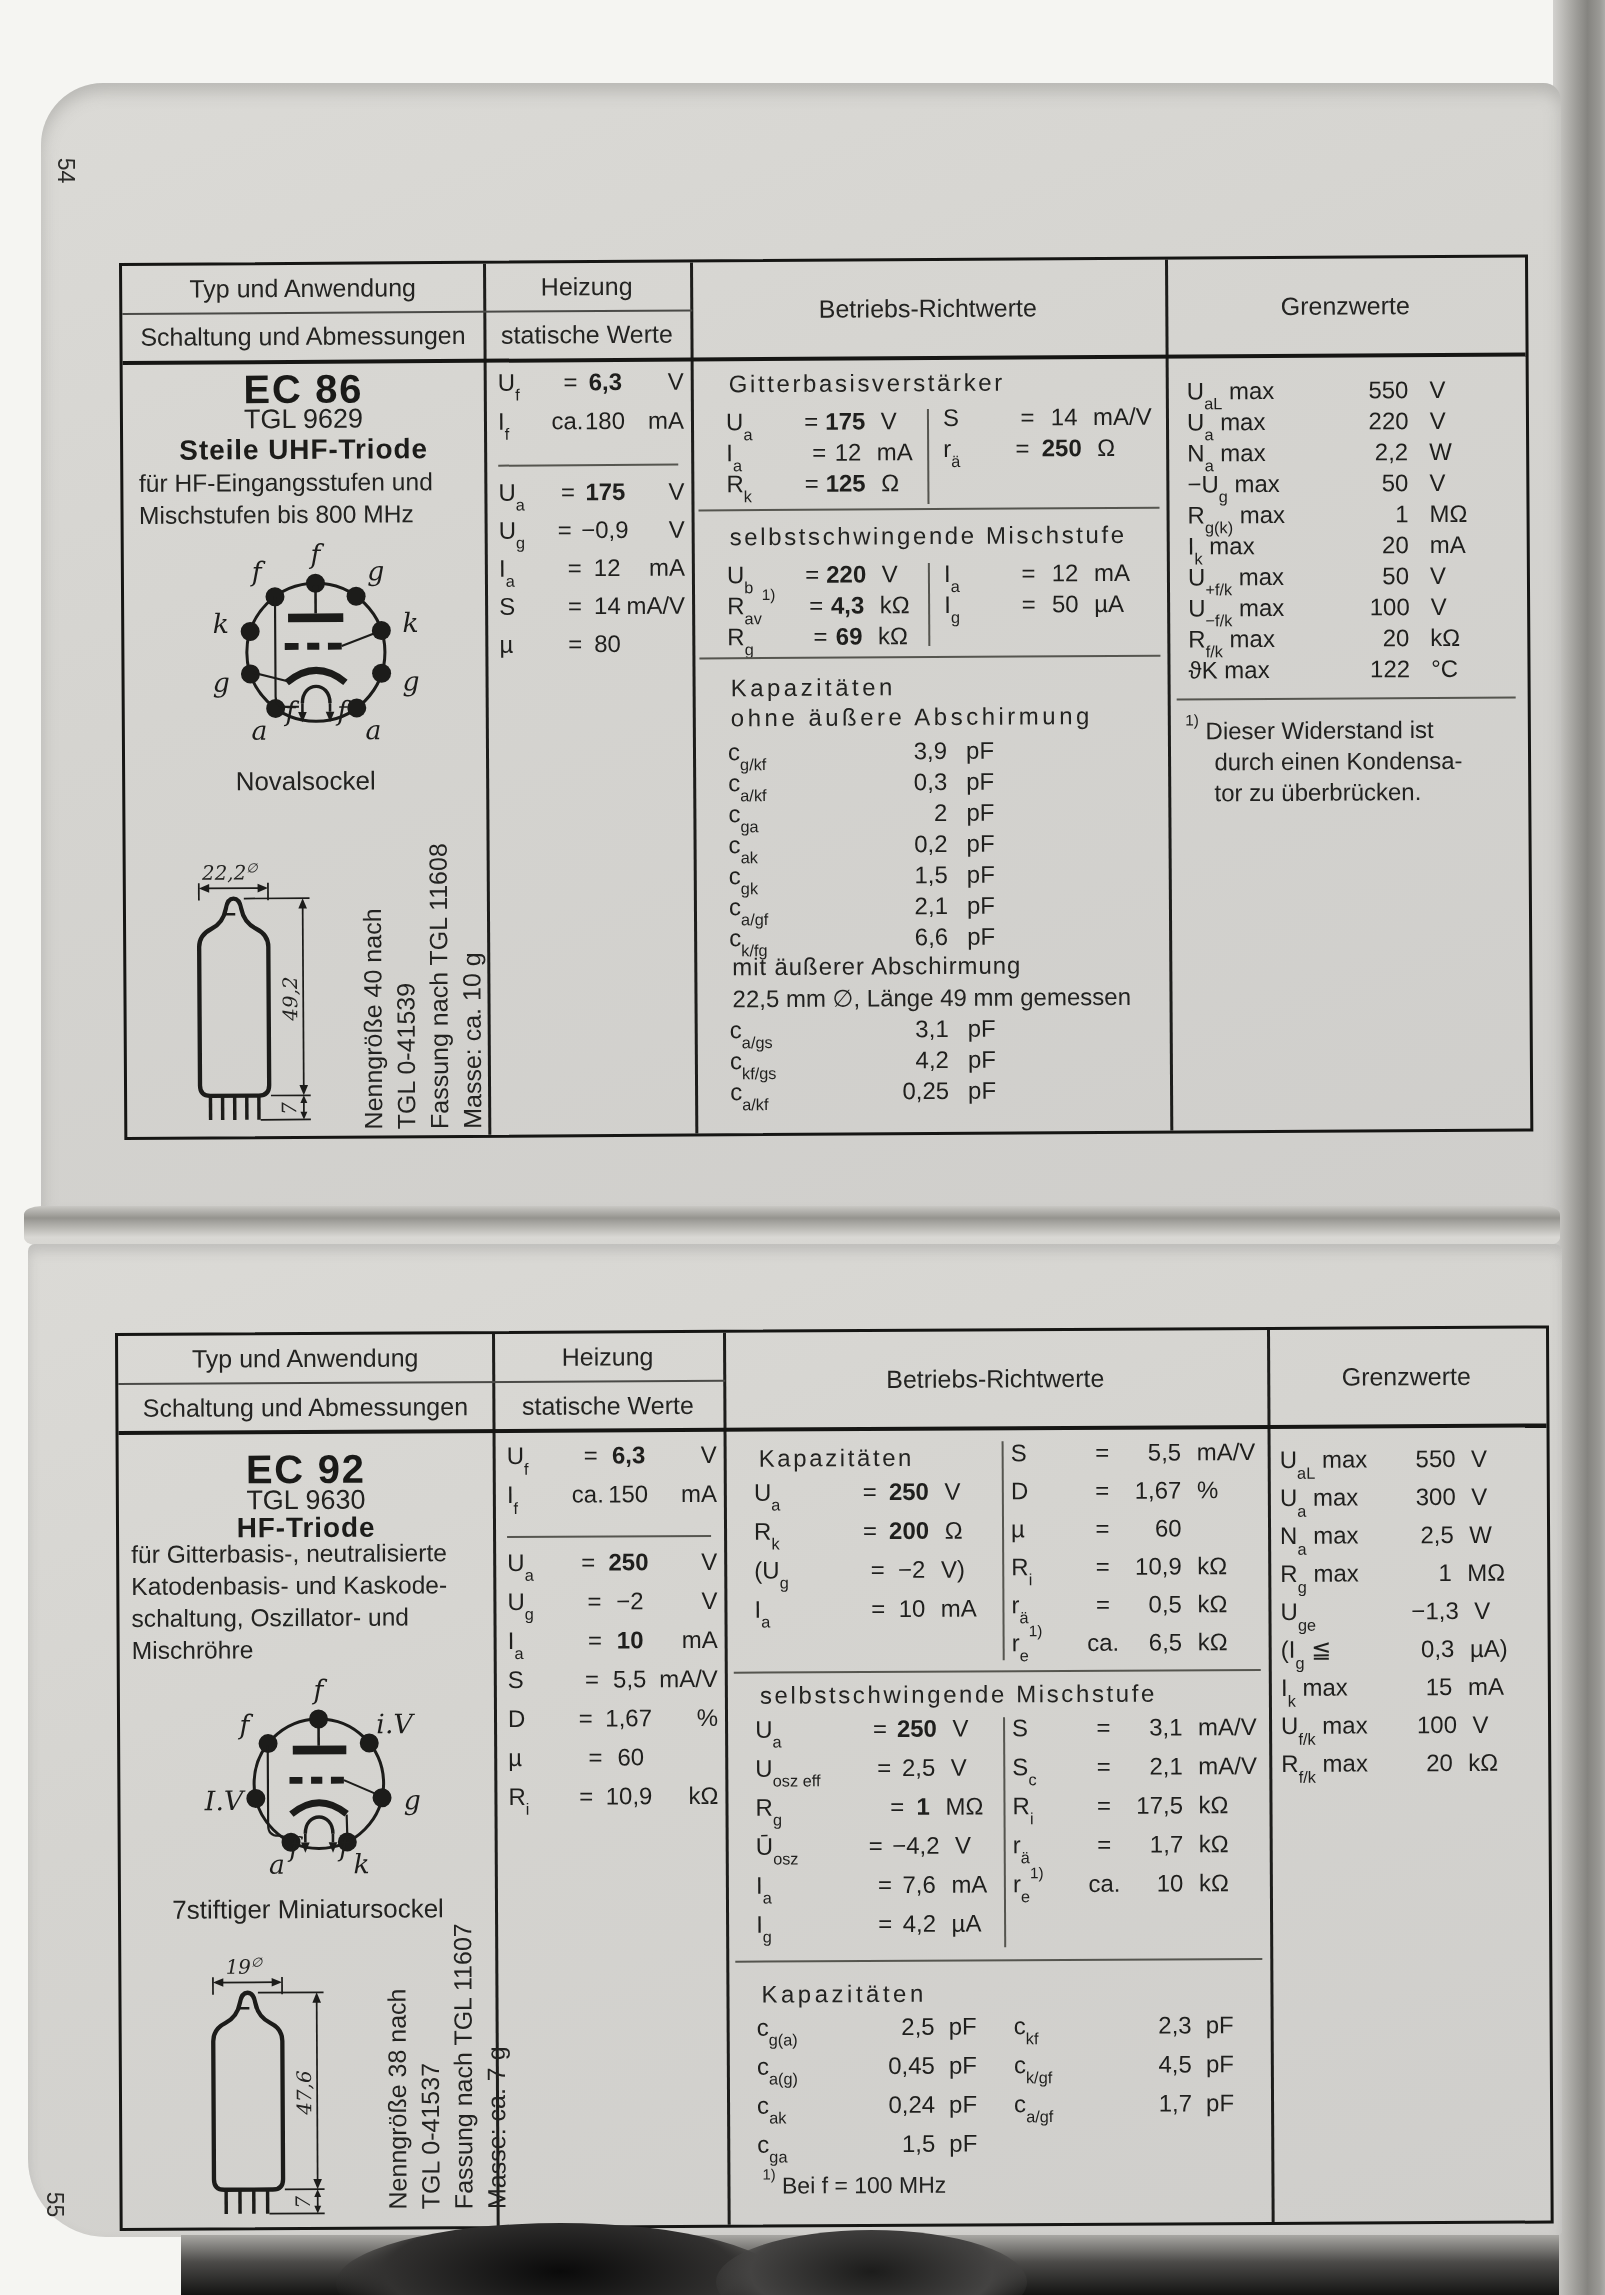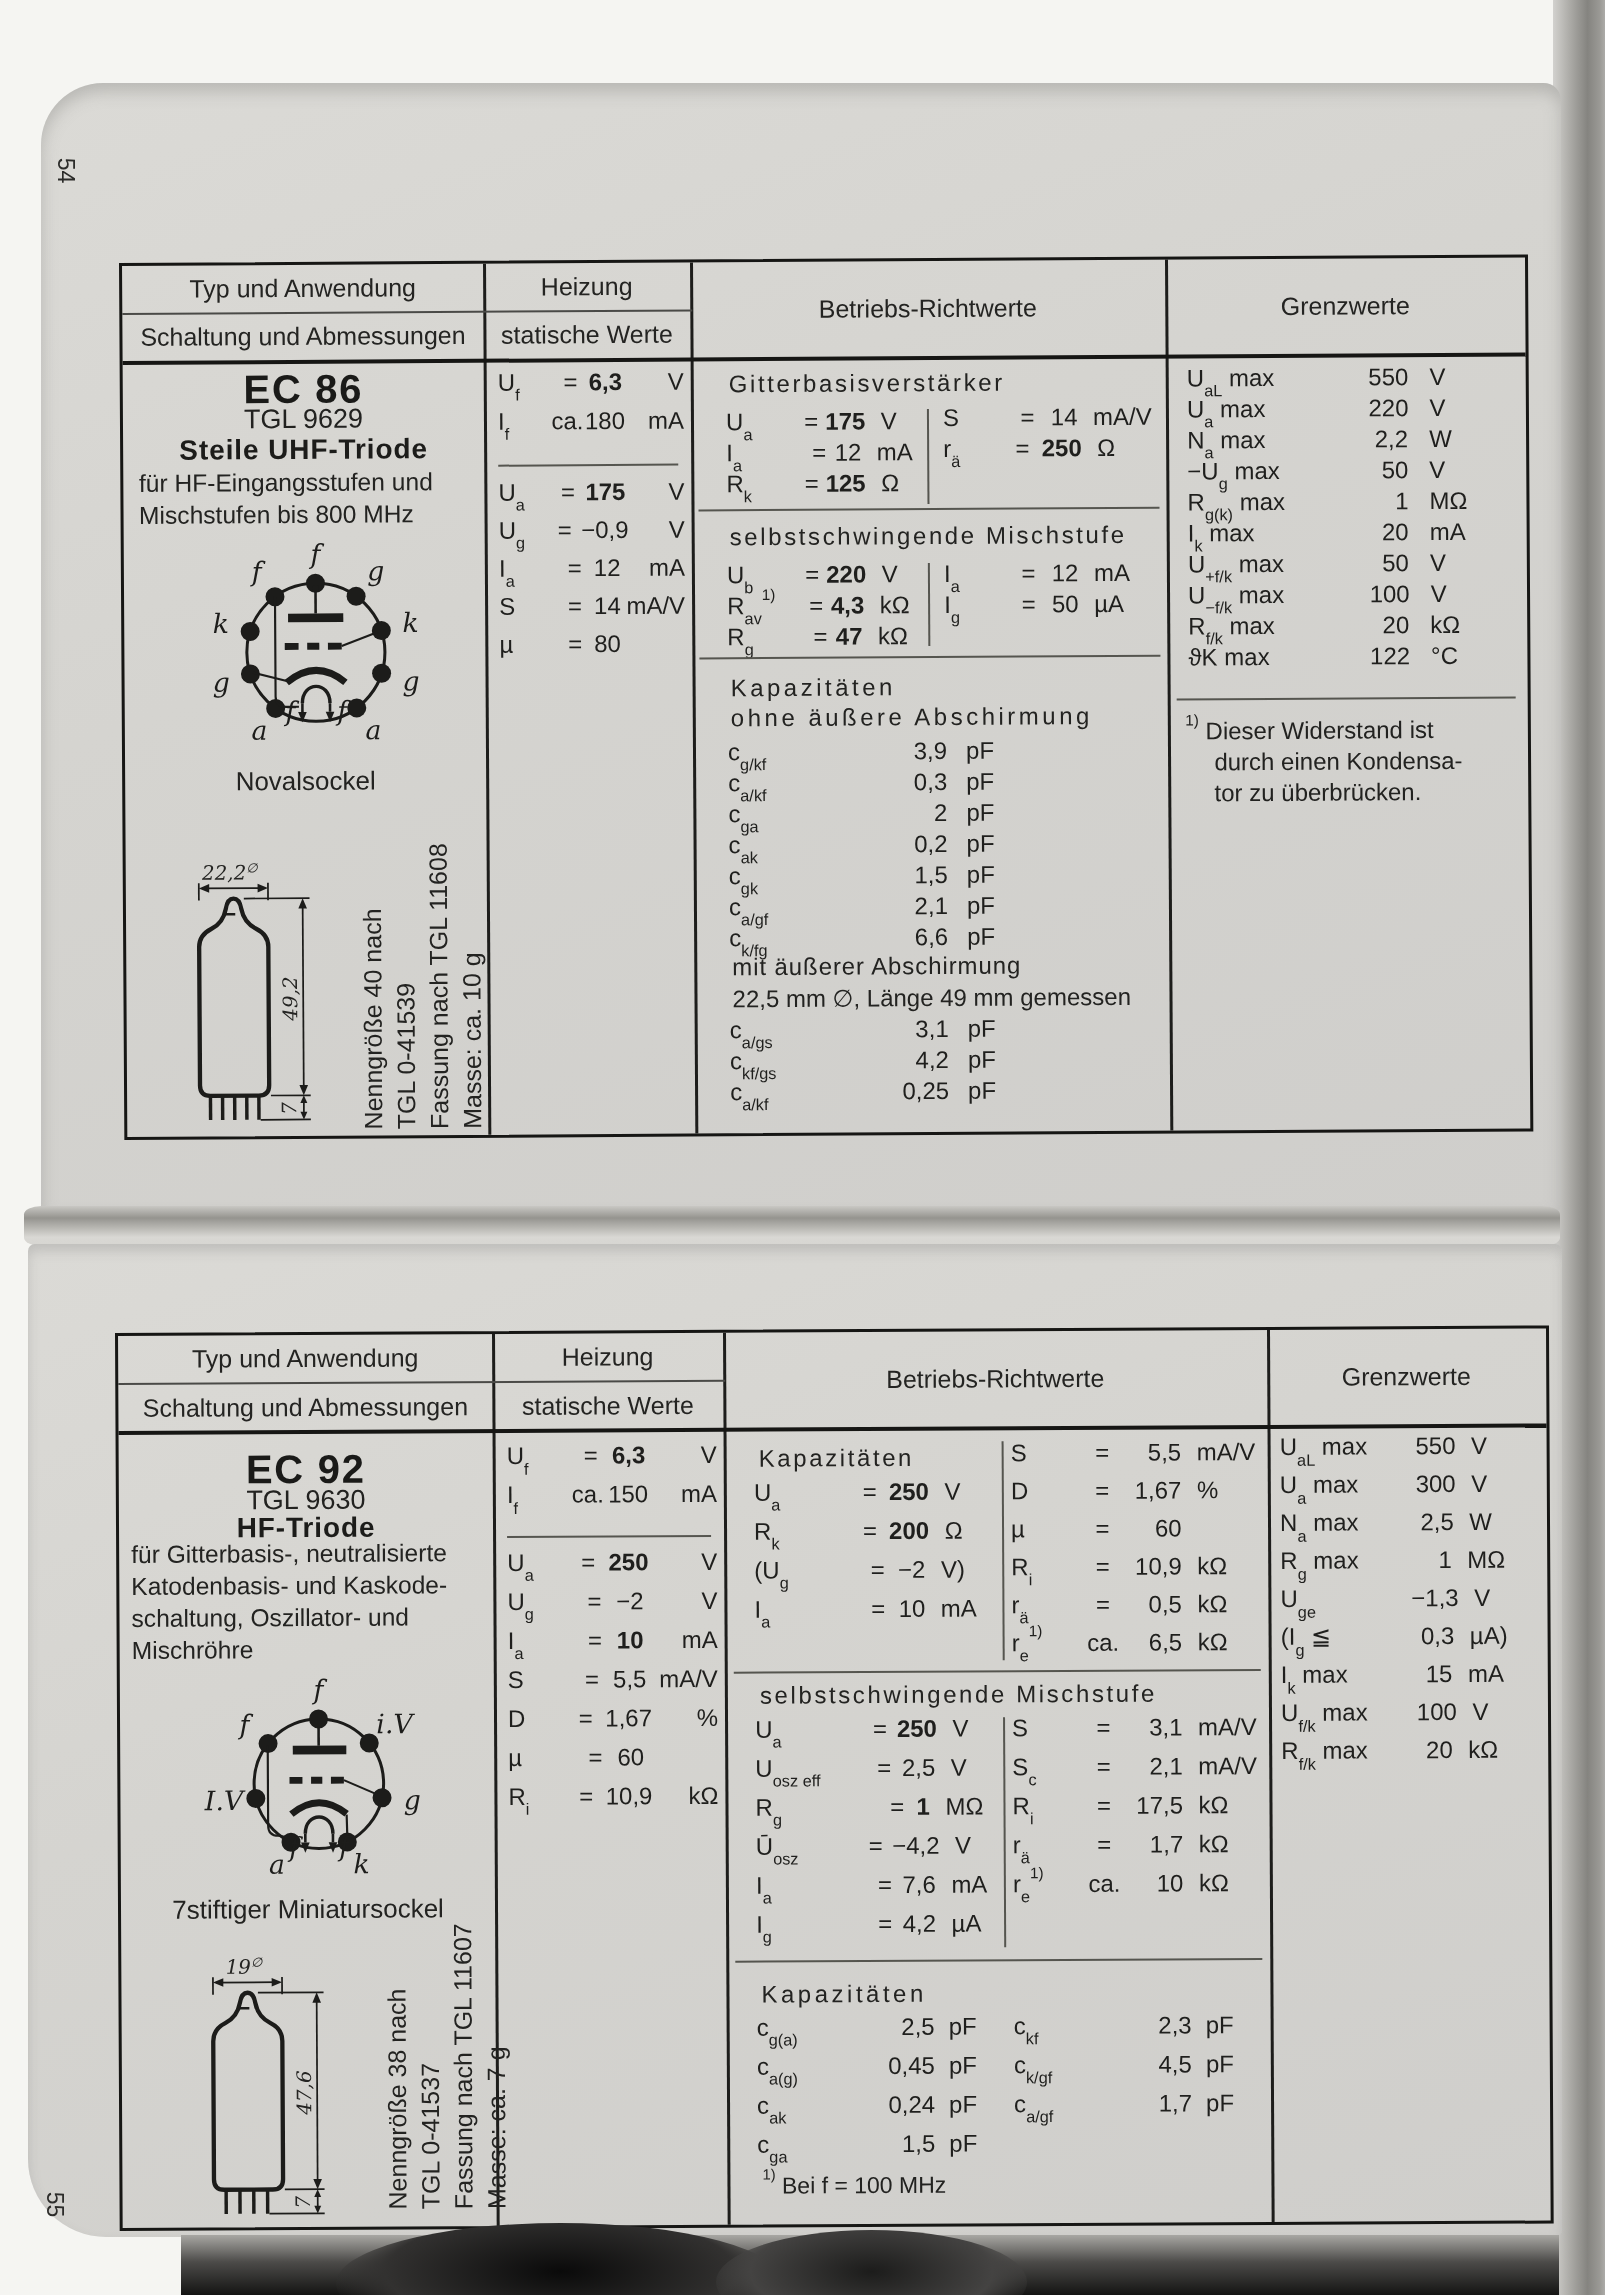--- a/index.html
+++ b/index.html
@@ -101,21 +101,21 @@
   .caps .row{height:29px;}
   .caps .lbl{width:142px;} .caps .val{flex:1;text-align:right;} .caps .unit{width:60px;padding-left:19px;}
   .t1 .caps1{left:35px;top:378px;width:298px;}
   .t1 .caps2{left:35px;top:656px;width:298px;}
   .capnote{position:absolute;font-size:24px;color:#232321;white-space:nowrap;}
   .t2 .capsl{left:30px;top:583px;width:247px;} .t2 .capsr{left:287px;top:583px;width:247px;}
   .t2 .caps .row{height:39px;}
   .t2 .caps .lbl{width:117px;} .t2 .caps .unit{width:55px;padding-left:14px;}
   
   .gr .row{height:31px;}
-  .gr .lbl{width:183px;} .gr .val{flex:1;text-align:right;} .gr .unit{width:79px;padding-left:21px;}
+  .gr .lbl{width:183px;} .gr .val{flex:1;text-align:right;margin-top:13px;} .gr .unit{width:79px;padding-left:21px;}
   .t1 .grrows{left:21px;top:7px;width:321px;}
   .t1 .ghr{left:8.6px;top:341px;width:339px;}
   .t2 .grrows{left:12px;top:5.2px;width:256px;}
   .t2 .gr .row{height:38px;}
   .t2 .gr .lbl{width:145px;} .t2 .gr .unit{width:69px;padding-left:15.5px;}
   .fn{position:absolute;font-size:24px;line-height:31px;color:#222220;}
   .t1 .fn{left:17.3px;top:358px;width:333px;}
   .t2 .fn{left:35px;top:740px;width:484px;font-size:23px;}
   
   .tname{position:absolute;width:100%;text-align:center;font-size:40px;font-weight:700;letter-spacing:1.7px;color:#1a1a18;}
@@ -343,21 +343,21 @@
             </div>
             <div class="row">
               <span class="lbl"><span>R</span><sub>av</sub><sup>1)</sup></span>
               <span class="eq">=</span>
               <span class="val" data-b="1">4,3</span>
               <span class="unit">kΩ</span>
             </div>
             <div class="row">
               <span class="lbl"><span>R</span><sub>g</sub><sup></sup></span>
               <span class="eq">=</span>
-              <span class="val" data-b="1">47</span>
+              <span class="val" data-b="1">69</span>
               <span class="unit">kΩ</span>
             </div>
           </div>
         <div class="rows s2r">
             <div class="row">
               <span class="lbl" style="width:64px"><span>I</span><sub>a</sub><sup></sup></span>
               <span class="eq">=</span>
               <span class="val">12</span>
               <span class="unit">mA</span>
             </div>

